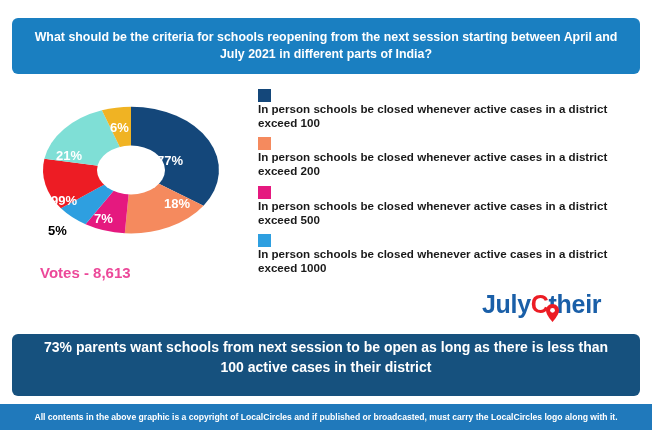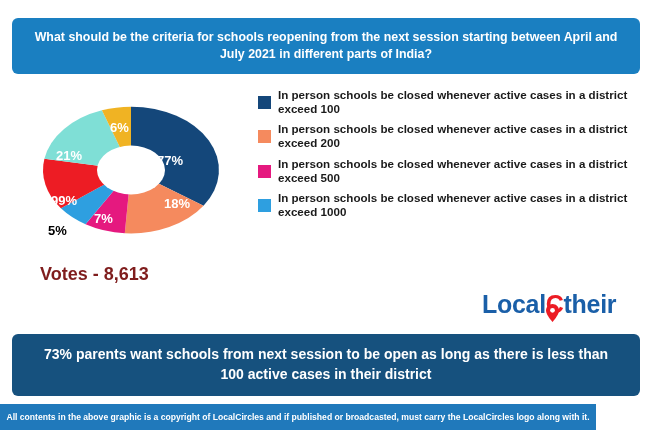--- a/index.html
+++ b/index.html
@@ -72,37 +72,38 @@
     color: #ffffff;
     white-space: nowrap;
   }
   .pct-label.dark {
     color: #000000;
   }
   .votes {
     position: absolute;
     left: 28px;
     top: 180px;
-    font-size: 18px;
-    font-weight: bold;
-    color: #7f1d1d;
+    font-size: 15px;
+    font-weight: bold;
+    color: #ec4899;
     white-space: nowrap;
   }
 
   
   .legend {
     position: absolute;
     left: 258px;
     top: 88px;
     width: 384px;
   }
   .legend-item {
     display: flex;
-    align-items: center;
+    align-items: flex-start;
     margin-bottom: 6px;
+    flex-direction: column;
   }
   .legend-swatch {
     width: 13px;
     height: 13px;
     flex: 0 0 13px;
     margin-top: 1px;
     margin-right: 7px;
   }
   .legend-text {
     font-size: 11.6px;
@@ -143,39 +144,39 @@
   
   .conclusion-banner {
     position: absolute;
     left: 12px;
     top: 334px;
     width: 628px;
     height: 62px;
     background: #16517e;
     border-radius: 6px;
     display: flex;
-    align-items: center;
+    align-items: flex-start;
     justify-content: center;
     box-sizing: border-box;
     padding: 4px 20px;
   }
   .conclusion-banner .ctext {
     color: #ffffff;
     font-size: 14px;
     font-weight: bold;
     line-height: 1.4;
     text-align: center;
   }
 
   
   .footer {
     position: absolute;
     left: 0;
     top: 404px;
-    width: 596px;
+    width: 652px;
     height: 26px;
     background: #2079bb;
     display: flex;
     align-items: center;
     justify-content: center;
   }
   .footer-text {
     color: #ffffff;
     font-size: 8.6px;
     font-weight: bold;
@@ -243,21 +244,21 @@
       <span class="legend-swatch" style="background:#e5197f;"></span>
       <span class="legend-text">In person schools be closed whenever active cases in a district exceed 500</span>
     </div>
     <div class="legend-item">
       <span class="legend-swatch" style="background:#2e9fe0;"></span>
       <span class="legend-text">In person schools be closed whenever active cases in a district exceed 1000</span>
     </div>
   </div>
 
   <div class="logo">
-    <div class="logo-text"><span>Local</span><span class="circ">C</span><span>their</span></div>
+    <div class="logo-text"><span>July</span><span class="circ">C</span><span>their</span></div>
     <svg class="logo-drop" viewBox="0 0 13 18">
       <path d="M6.5 0 C2.9 0 0 2.9 0 6.5 C0 11 6.5 18 6.5 18 C6.5 18 13 11 13 6.5 C13 2.9 10.1 0 6.5 0 Z" fill="#ec1c24"></path>
       <circle cx="6.5" cy="6.3" r="2.4" fill="#ffffff"></circle>
     </svg>
   </div>
 
   <div class="conclusion-banner">
     <div class="ctext">73% parents want schools from next session to be open as long as there is less than 100 active cases in their district</div>
   </div>
 

